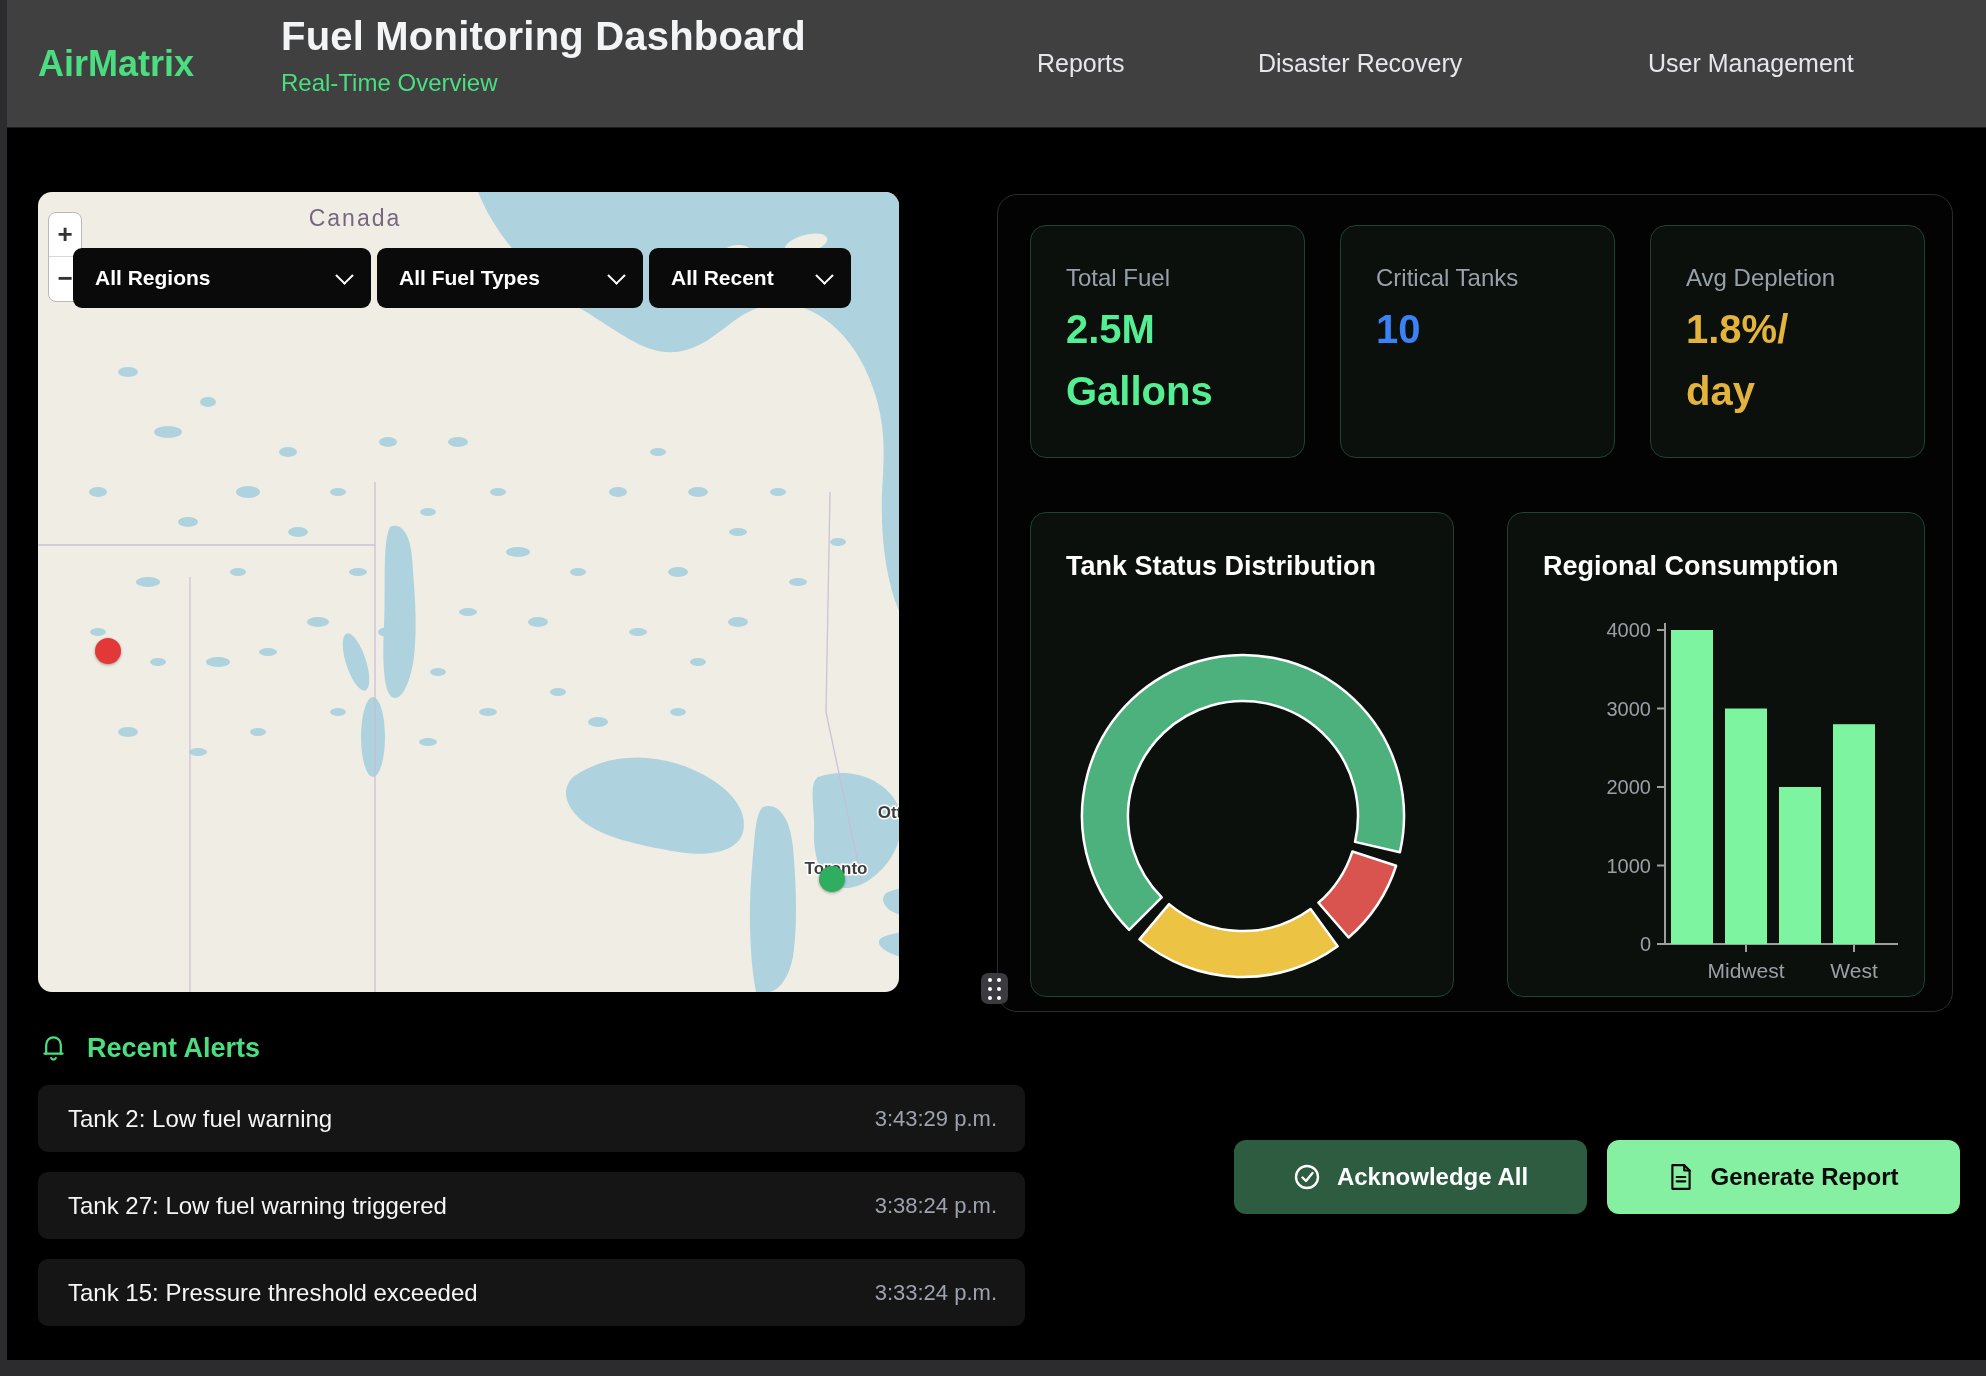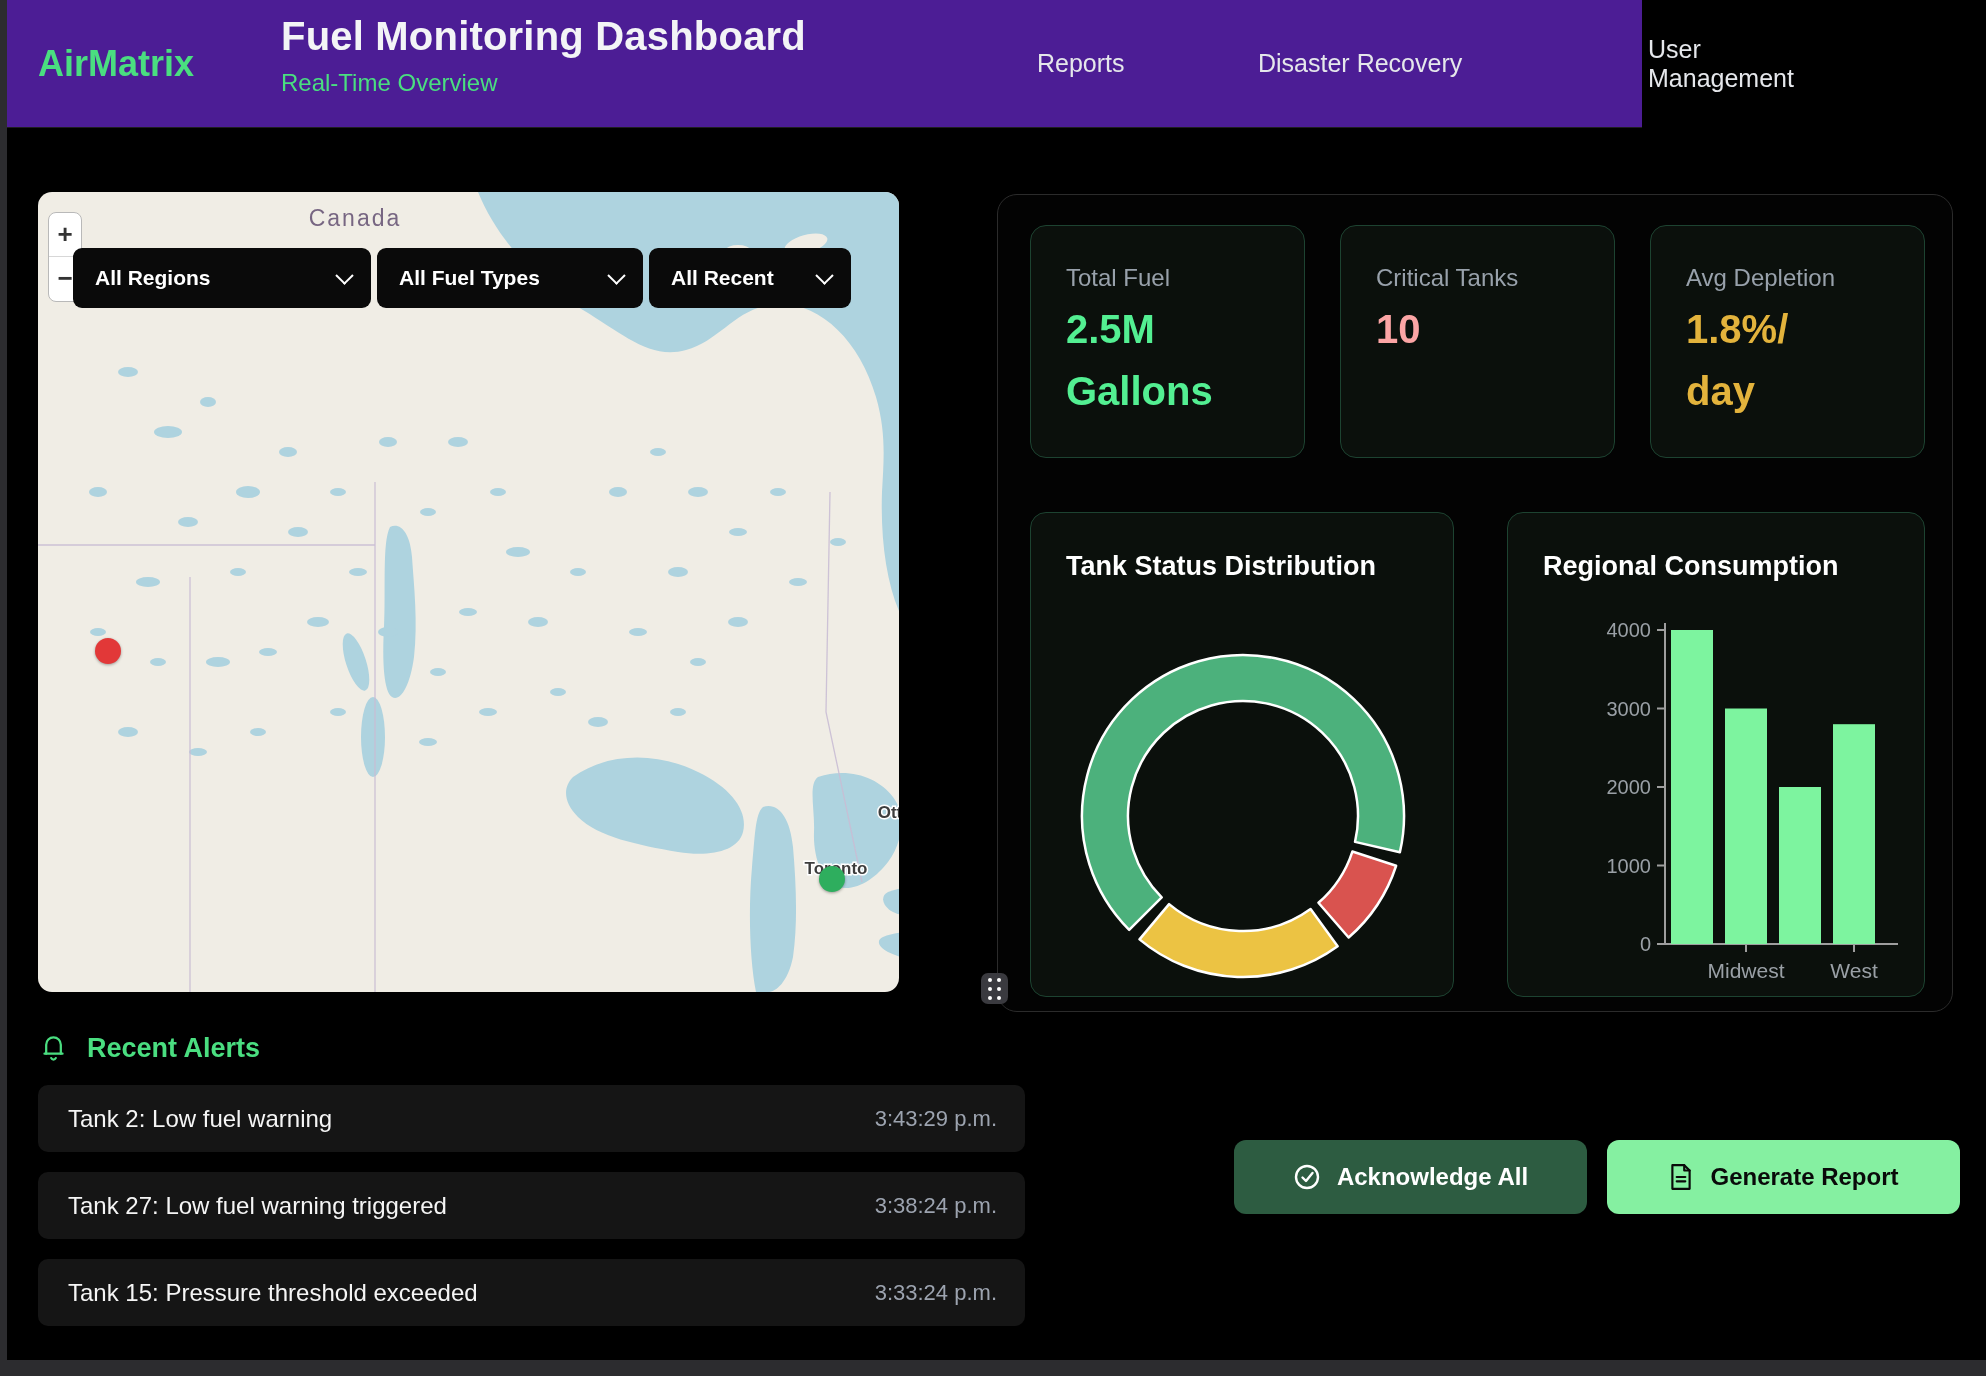--- a/index.html
+++ b/index.html
@@ -1,20 +1,20 @@
 <!DOCTYPE html>
 <html><head>
 <meta charset="utf-8">
 <style>
   html,body{margin:0;padding:0;background:#000;}
   .stage{position:relative;width:1986px;height:1376px;background:#000;overflow:hidden;
          font-family:"Liberation Sans",sans-serif;-webkit-font-smoothing:antialiased;}
 
   
-  .header{position:absolute;left:0;top:0;width:1642px;height:127px;background:#4c1d95;border-bottom:1px solid #1e1e1e;}
+  .header{position:absolute;left:0;top:0;width:1986px;height:127px;background:#404040;border-bottom:1px solid #1e1e1e;}
   .brand{position:absolute;left:38px;top:0;height:127px;display:flex;align-items:center;
          font-size:36px;font-weight:bold;color:#4ade80;}
   .title-block{position:absolute;left:281px;top:14px;}
   .page-title{font-size:40px;font-weight:bold;color:#f3f4f6;letter-spacing:.2px;}
   .page-subtitle{font-size:24px;color:#4ade80;margin-top:10px;}
   .nav-item{position:absolute;top:0;height:127px;display:flex;align-items:center;
             font-size:25px;color:#e5e7eb;cursor:pointer;}
 
   
   .map{position:absolute;left:38px;top:192px;width:861px;height:800px;border-radius:14px;
@@ -213,21 +213,21 @@
 
   <div class="card" style="left:1030px;top:225px;width:275px;height:233px;">
     <div class="stat-label">Total Fuel</div>
     <div class="stat-value" style="color: rgb(83, 239, 146);">
       <div>2.5M</div>
         <div>Gallons</div>
     </div>
   </div>
   <div class="card" style="left:1340px;top:225px;width:275px;height:233px;">
     <div class="stat-label">Critical Tanks</div>
-    <div class="stat-value" style="color: #fca5a5;">
+    <div class="stat-value" style="color: #3b82f6;">
       <div>10</div>
     </div>
   </div>
   <div class="card" style="left:1650px;top:225px;width:275px;height:233px;">
     <div class="stat-label">Avg Depletion</div>
     <div class="stat-value" style="color: rgb(227, 179, 60);">
       <div>1.8%/</div>
         <div>day</div>
     </div>
   </div>

